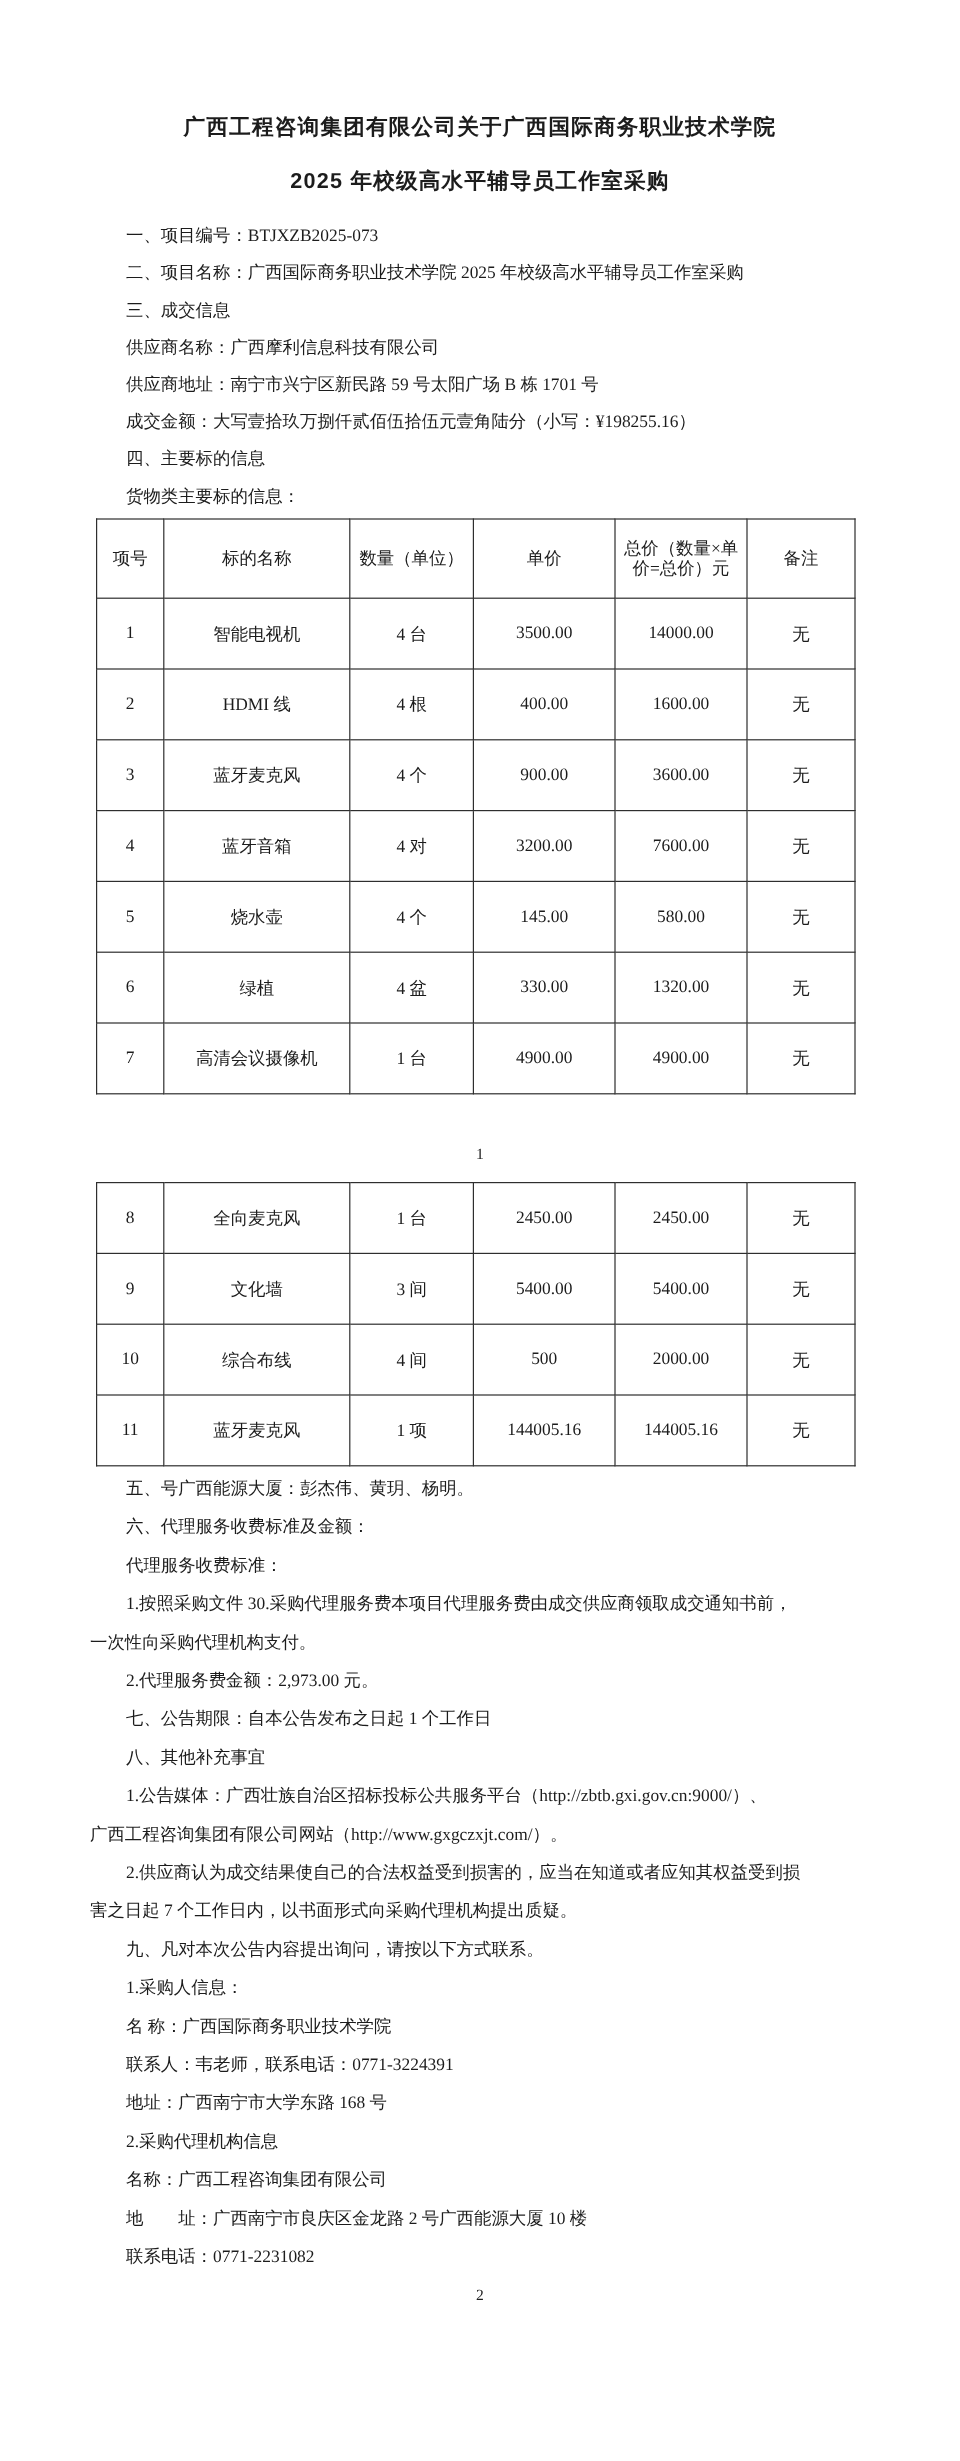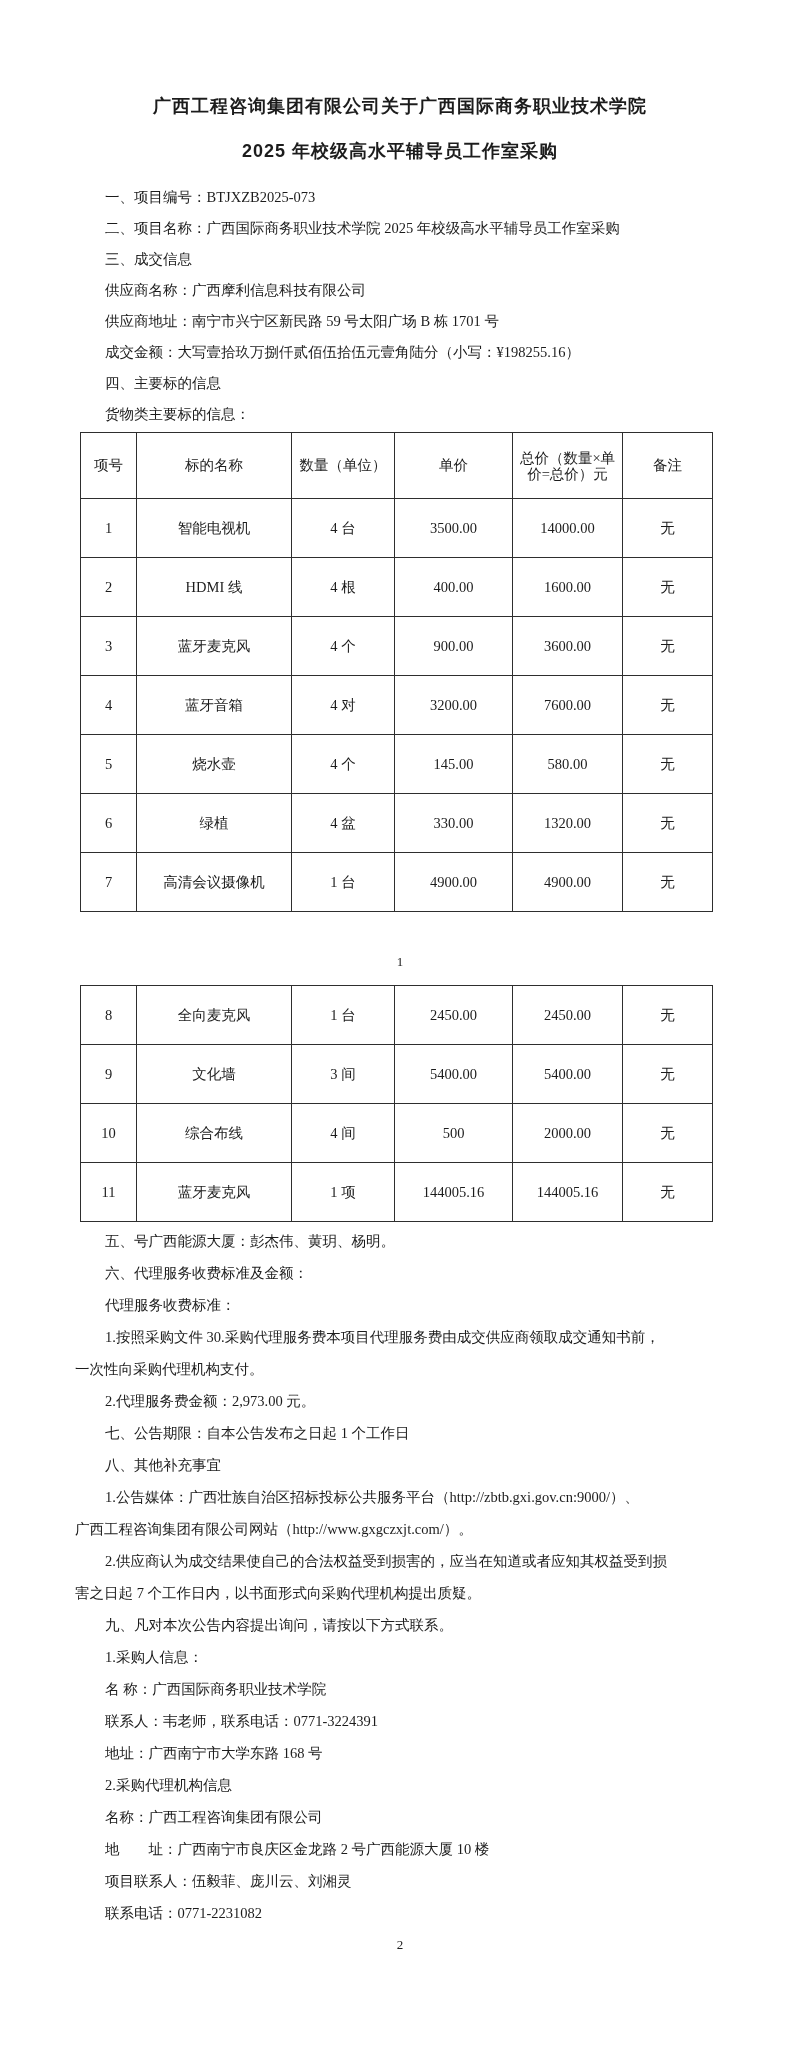--- a/index.html
+++ b/index.html
@@ -233,20 +233,19 @@
       <div class="para indent">2.供应商认为成交结果使自己的合法权益受到损害的，应当在知道或者应知其权益受到损</div>
       <div class="para">害之日起 7 个工作日内，以书面形式向采购代理机构提出质疑。</div>
       <div class="para indent">九、凡对本次公告内容提出询问，请按以下方式联系。</div>
       <div class="para indent">1.采购人信息：</div>
       <div class="para indent">名 称：广西国际商务职业技术学院</div>
       <div class="para indent">联系人：韦老师，联系电话：0771-3224391</div>
       <div class="para indent">地址：广西南宁市大学东路 168 号</div>
       <div class="para indent">2.采购代理机构信息</div>
       <div class="para indent">名称：广西工程咨询集团有限公司</div>
       <div class="para indent">地　　址：广西南宁市良庆区金龙路 2 号广西能源大厦 10 楼</div>
-      <div class="para indent">项目联系人：伍毅菲、庞川云、刘湘灵</div>
       <div class="para indent">联系电话：0771-2231082</div>
     </div>
   </main>
 
   <div class="page-marker p2">2</div>
 
 </div>
 
 </body></html>

